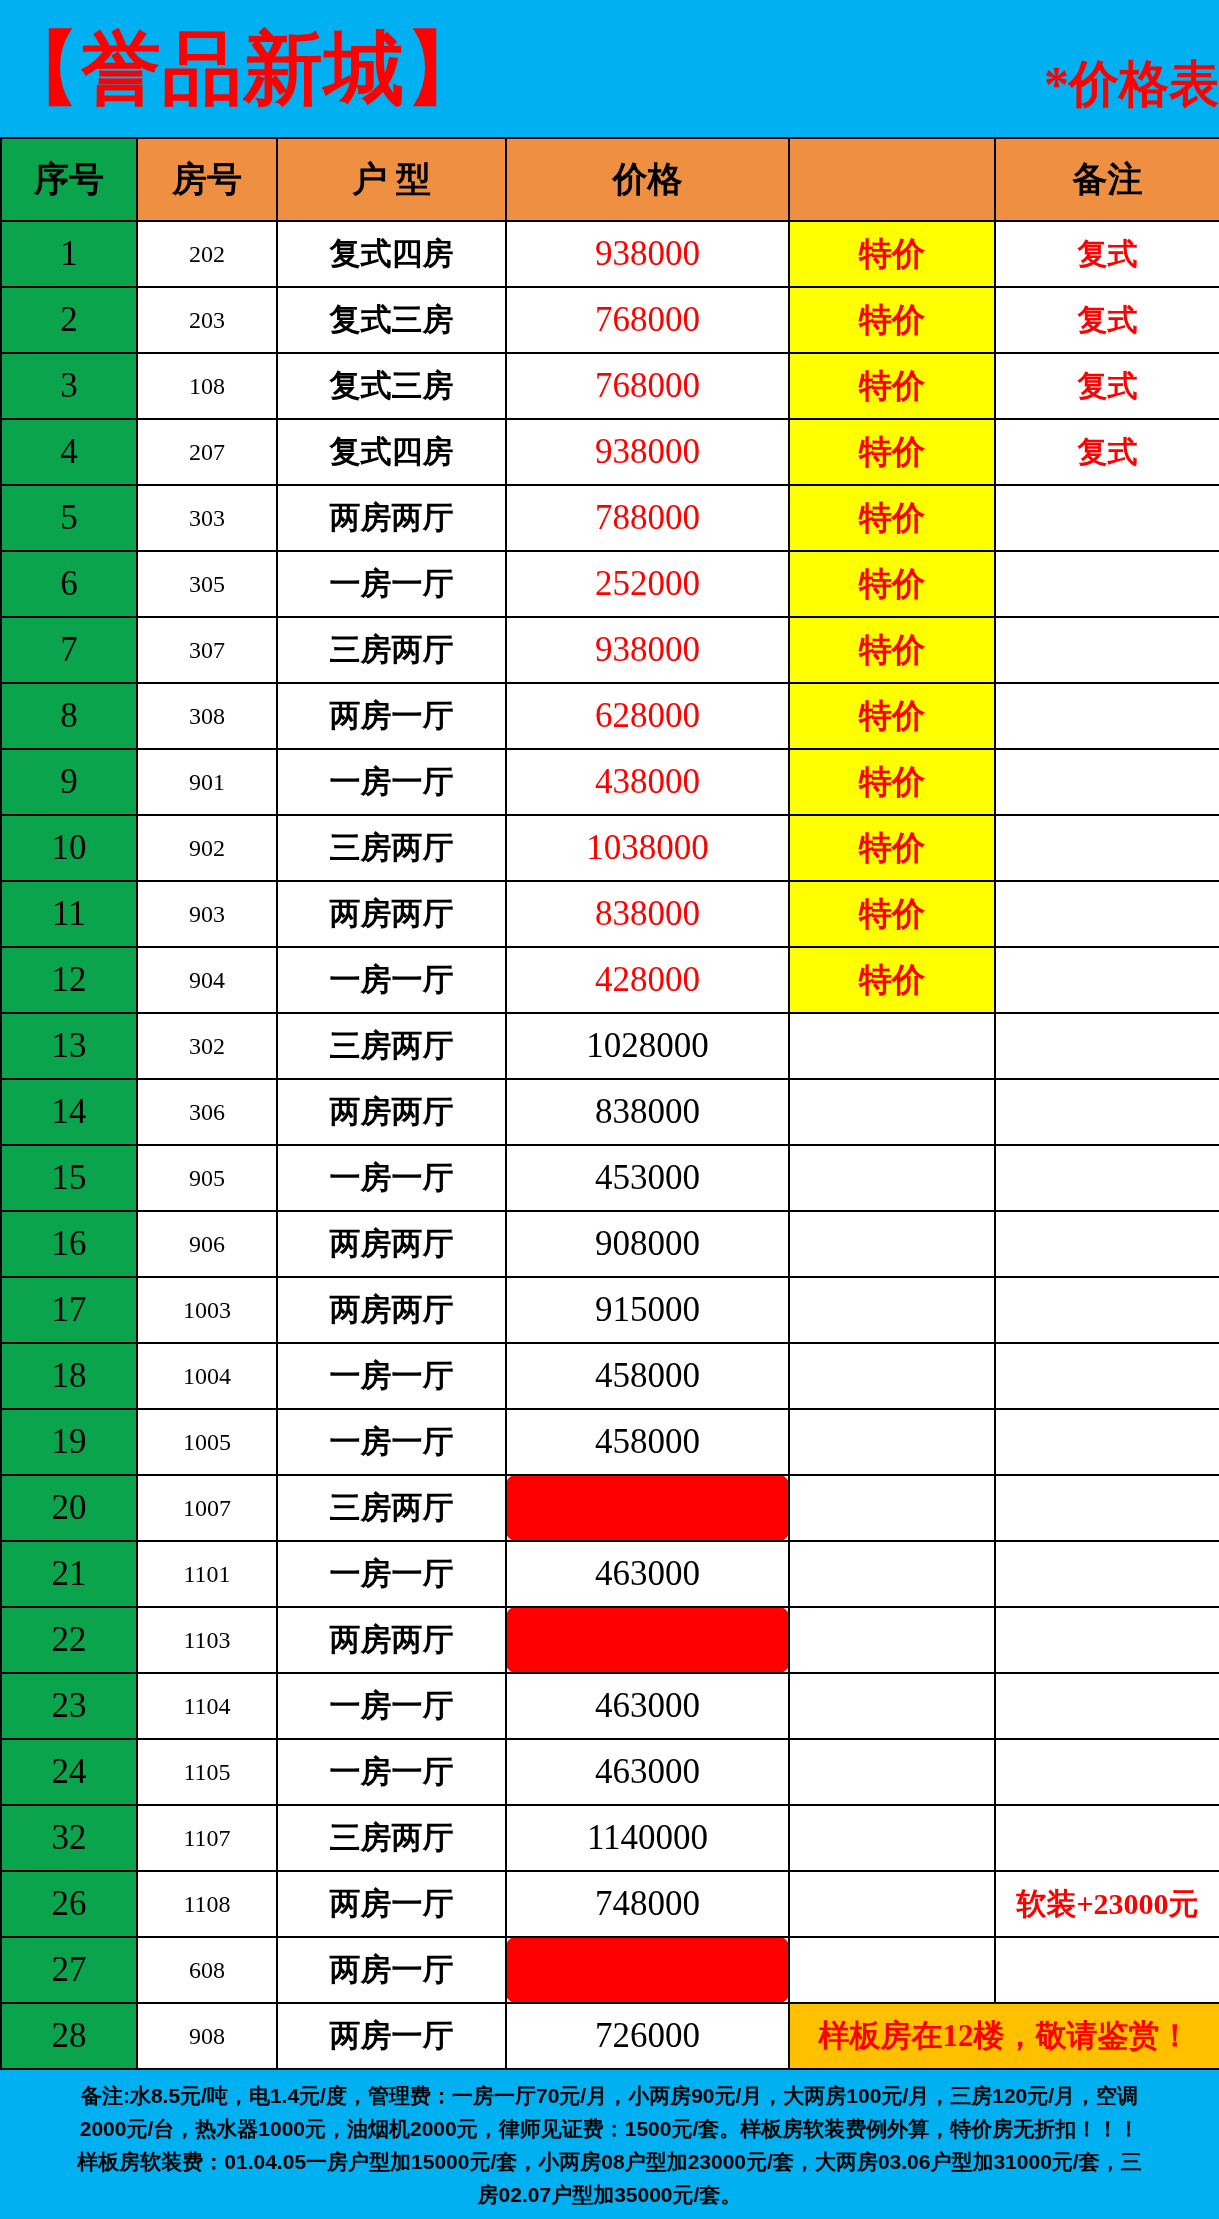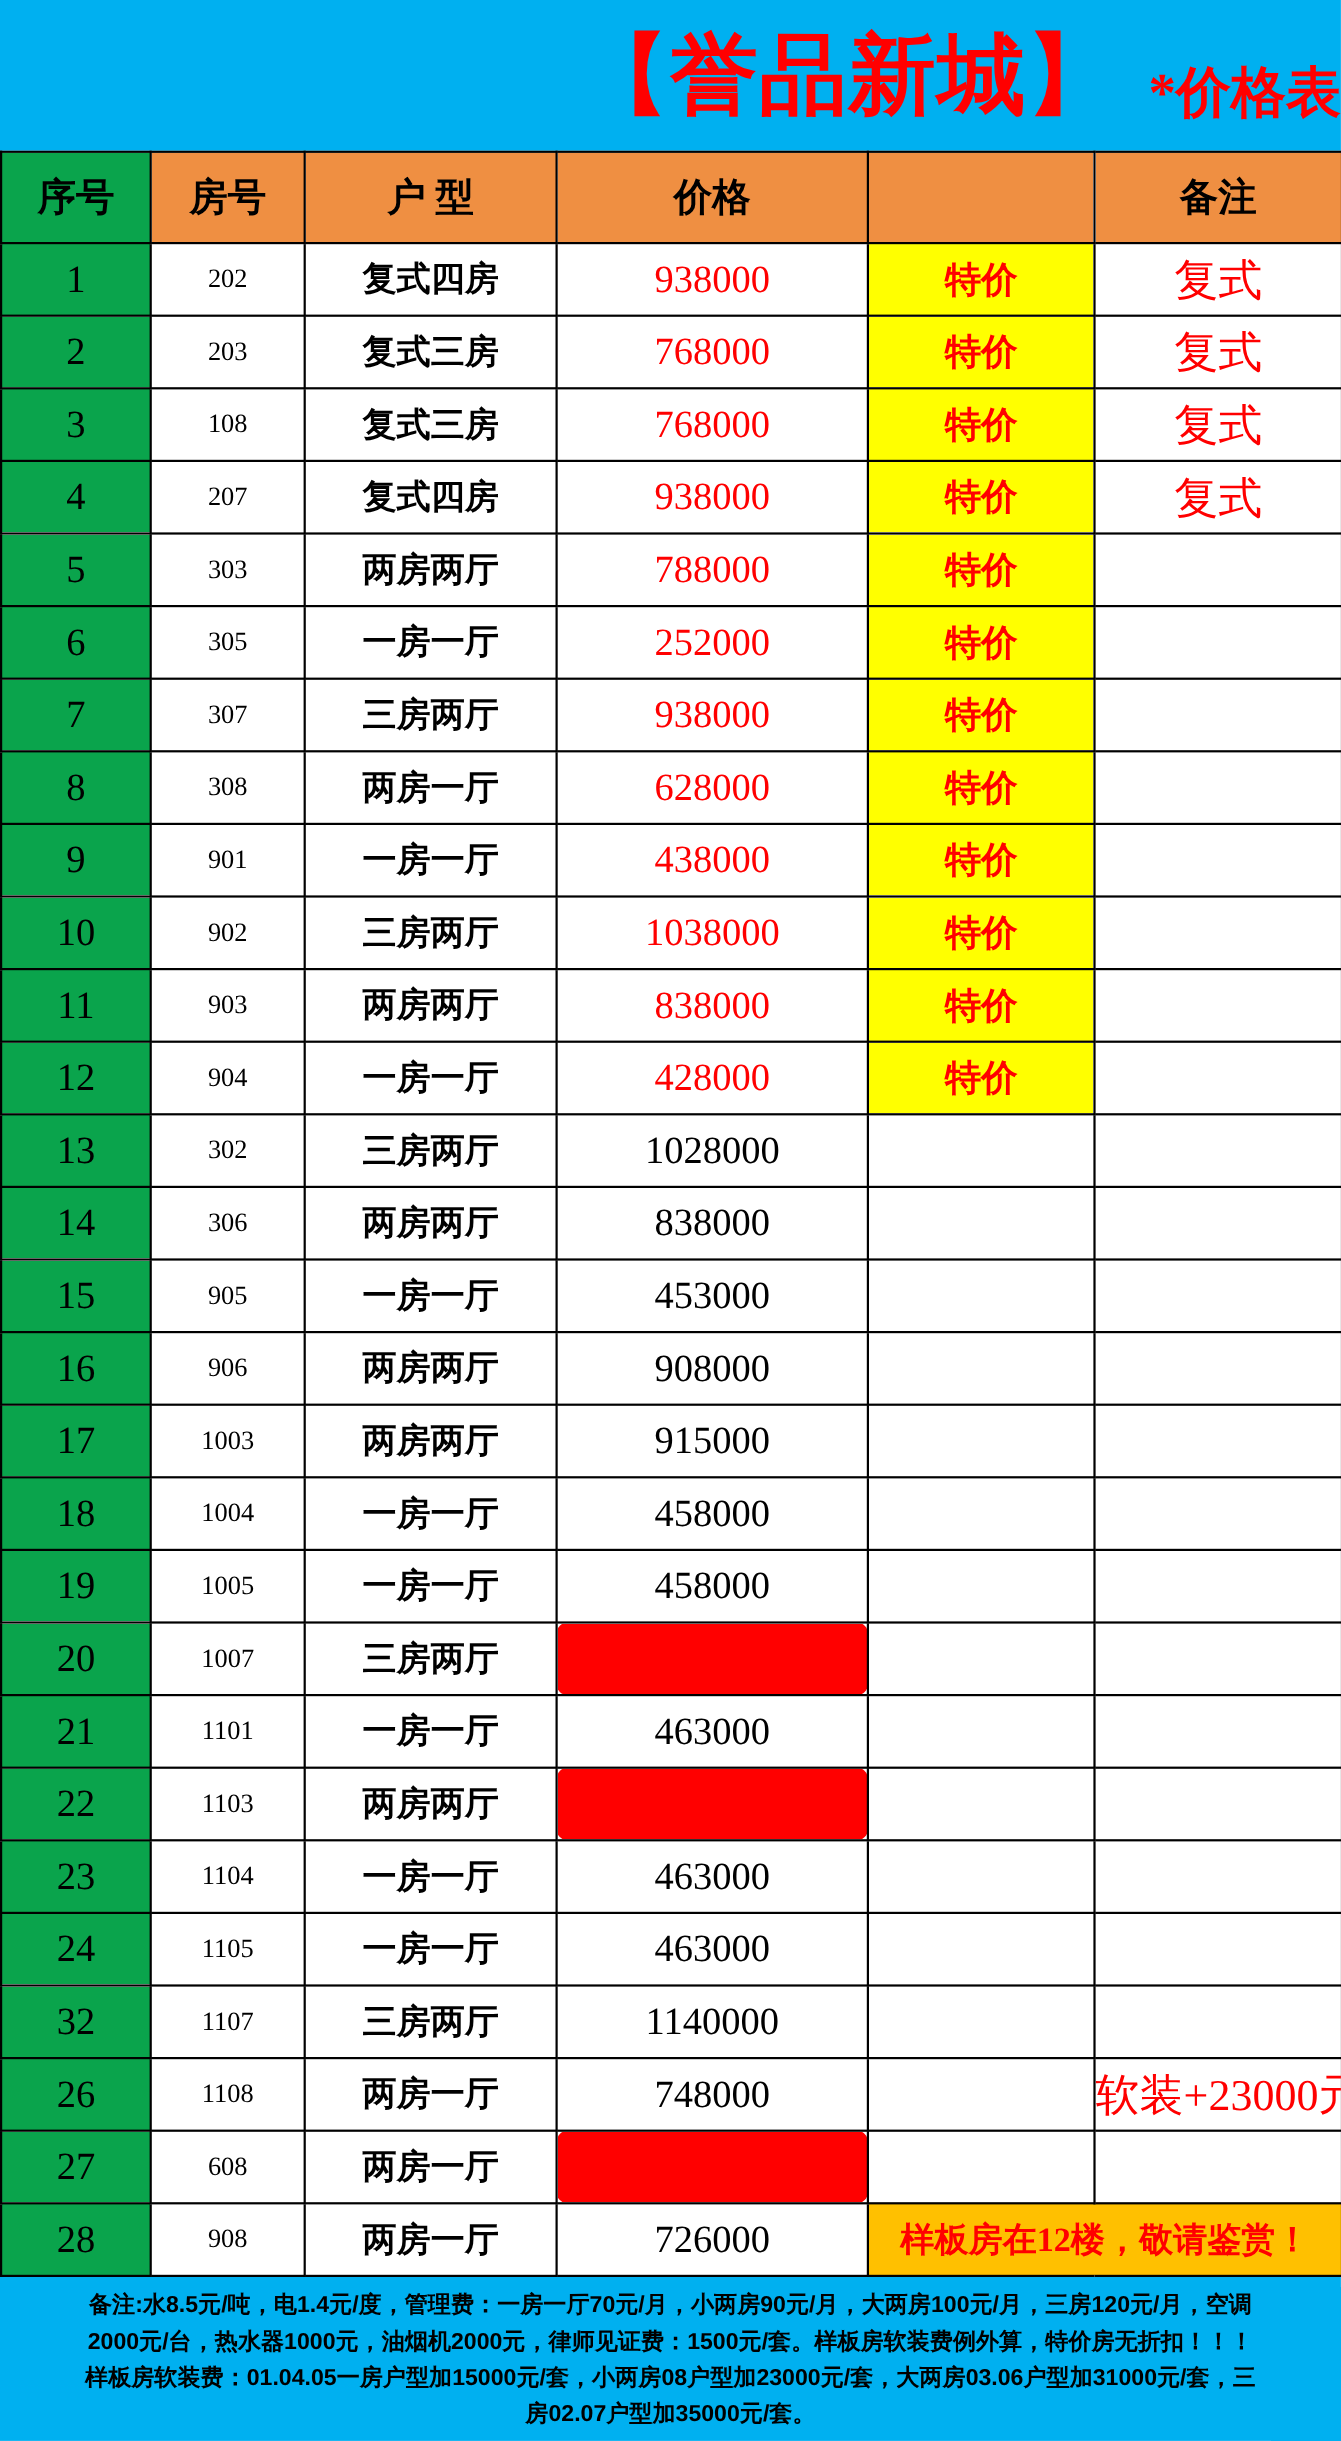--- a/index.html
+++ b/index.html
@@ -8,21 +8,21 @@
     background:#ffffff;
     font-family:"Liberation Serif","DejaVu Serif",serif;
     -webkit-font-smoothing:antialiased;
   }
   .sheet { width:1219px; height:2219px; display:flex; flex-direction:column; overflow:hidden; }
 
   
   .title-bar {
     height:137px; flex:0 0 137px;
     background:var(--c-blue,#00B0F0);
-    display:flex; justify-content:flex-end; align-items:center;
+    display:flex; justify-content:space-between; align-items:center;
     gap:30px;
   }
   .title-brand {
     color:var(--c-red,#FF0000);
     font-size:80px; font-weight:900; letter-spacing:1px;
     font-family:"Liberation Serif","DejaVu Serif",serif;
     white-space:nowrap; line-height:1;
   }
   .title-suffix {
     color:var(--c-red,#FF0000);
@@ -52,21 +52,21 @@
     font-size:35px; font-weight:700; color:#000;
   }
   th.green-head { background:var(--c-green,#0AA44C); }
 
   td.no   { background:var(--c-green,#0AA44C); font-size:35px; color:#000; }
   td.room { font-size:24px; color:#000; }
   td.type { font-size:31px; font-weight:700; color:#000; }
   td.price{ font-size:35px; color:#000;border-radius:10px; }
   td.tag  { font-size:33px; font-weight:700; color:var(--c-red,#FF0000); }
   td.tag.yellow { background:var(--c-yellow,#FFFF00);margin-left:28px; }
-  td.remark { font-size:40px; font-weight:400; color:#000; }
+  td.remark { font-size:30px; font-weight:700; color:#000; }
   td.banner {
     background:var(--c-gold,#FFC000);
     color:var(--c-red,#FF0000);
     font-size:31px; font-weight:700;
   }
   .red-text { color:var(--c-red,#FF0000) !important; }
   .red-fill { background:var(--c-red,#FF0000); }
 
   
   .footer-note {

